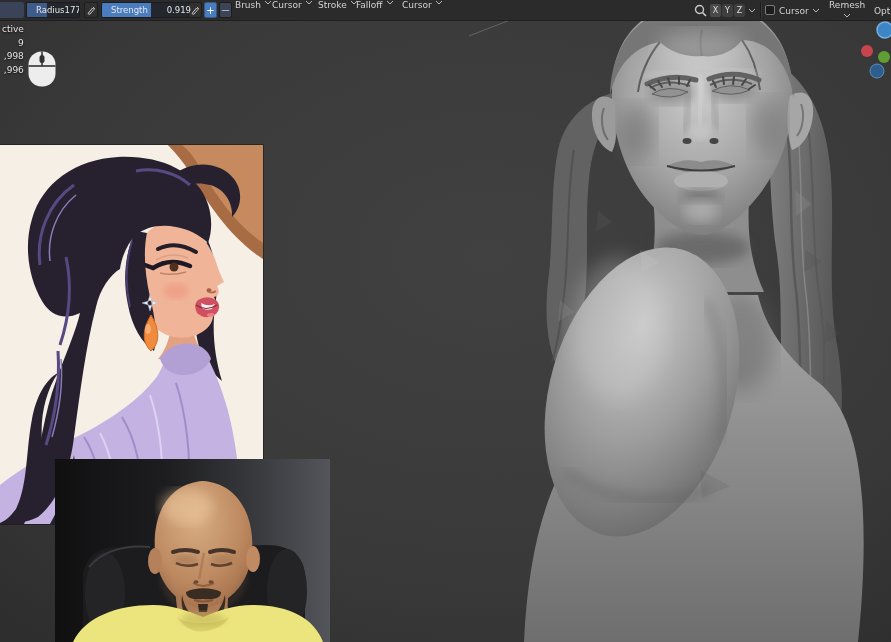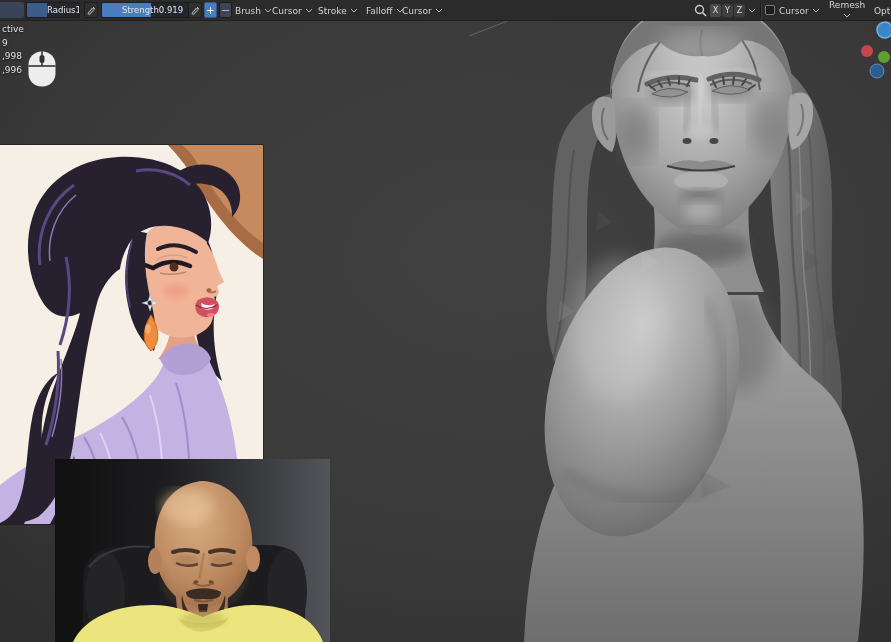--- a/index.html
+++ b/index.html
@@ -15,45 +15,46 @@
   
   .hdr {
     position:absolute; left:0; top:0; width:891px; height:21px;
     background:#2b2b2b; border-bottom:1px solid #1f1f1f; z-index:60;
     font-size:8.5px; color:#e6e6e6;
   }
   .hdr * { white-space:nowrap; }
   .slider {
     position:absolute; top:2px; height:16px; border-radius:2px;
     background:#23262c; border:1px solid #1d1d1d; overflow:hidden;
-    display:flex; align-items:center; justify-content:space-between; padding:0 20px;
+    display:flex; align-items:center; justify-content:space-between; padding:0 9px;
   }
   .slider .fill { position:absolute; left:0; top:0; bottom:0; z-index:0; }
   .slider span { position:relative; z-index:1; }
   .stubw { position:absolute; left:0; top:2px; width:24px; height:16px; background:#3a4358; border-radius:0 2px 2px 0; }
   .smbtn {
     position:absolute; top:2px; height:16px; border-radius:2px;
     background:#303030; border:1px solid #1d1d1d;
     display:flex; align-items:center; justify-content:center; color:#e8e8e8;
   }
-  .menu { position:absolute; top:0; height:21px; display:flex; align-items:center; gap:3px; color:#d4d4d4; font-size:9px; cursor:default; }
+  .menu { position:absolute; top:0; height:21px; display:flex; align-items:flex-start; gap:3px; color:#d4d4d4; font-size:9px; cursor:default; }
   .axisbtn {
     position:absolute; top:4px; width:11px; height:13px; font-size:8px;
     background:#3e3e3e; border-radius:2px; color:#dedede;
     display:flex; align-items:center; justify-content:center;
   }
   .vsep { position:absolute; top:3px; width:1px; height:15px; background:#1c1c1c; box-shadow:1px 0 0 #3a3a3a; }
   .chk { position:absolute; top:5px; width:10px; height:10px; border:1px solid #7c7c7c; border-radius:2px; background:#1c1c1c; }
   .hlabel { position:absolute; top:0; height:21px; display:flex; align-items:center; gap:3px; color:#d4d4d4; font-size:9px; }
 
   
   .stats {
     position:absolute; left:2px; top:23px; z-index:10;
     font-size:9px; line-height:13.5px; color:#e3e3e3;
     text-shadow:0 1px 2px rgba(0,0,0,.75);
+    text-align:right;
   }
   .mouse-ind { position:absolute; left:27px; top:50px; z-index:10; }
 
   
   .viewport-svg { position:absolute; left:0; top:21px; z-index:1; }
   .ref-img  { position:absolute; left:0;  top:145px; z-index:20; box-shadow:0 0 0 1px rgba(0,0,0,.35); }
   .webcam   { position:absolute; left:55px; top:459px; z-index:30; }
 </style>
 </head>
 <body>
@@ -237,21 +238,21 @@
       <svg width="8" height="5" viewBox="0 0 8 5">
           <path d="M1,1 L4,4 L7,1" stroke="#b8b8b8" fill="none"></path>
         </svg>
     </div>
     <div class="menu" style="left:318px;">
       <span>Stroke</span>
       <svg width="8" height="5" viewBox="0 0 8 5">
           <path d="M1,1 L4,4 L7,1" stroke="#b8b8b8" fill="none"></path>
         </svg>
     </div>
-    <div class="menu" style="left:366px;">
+    <div class="menu" style="left:356px;">
       <span>Falloff</span>
       <svg width="8" height="5" viewBox="0 0 8 5">
           <path d="M1,1 L4,4 L7,1" stroke="#b8b8b8" fill="none"></path>
         </svg>
     </div>
     <div class="menu" style="left:402px;">
       <span>Cursor</span>
       <svg width="8" height="5" viewBox="0 0 8 5">
           <path d="M1,1 L4,4 L7,1" stroke="#b8b8b8" fill="none"></path>
         </svg>

